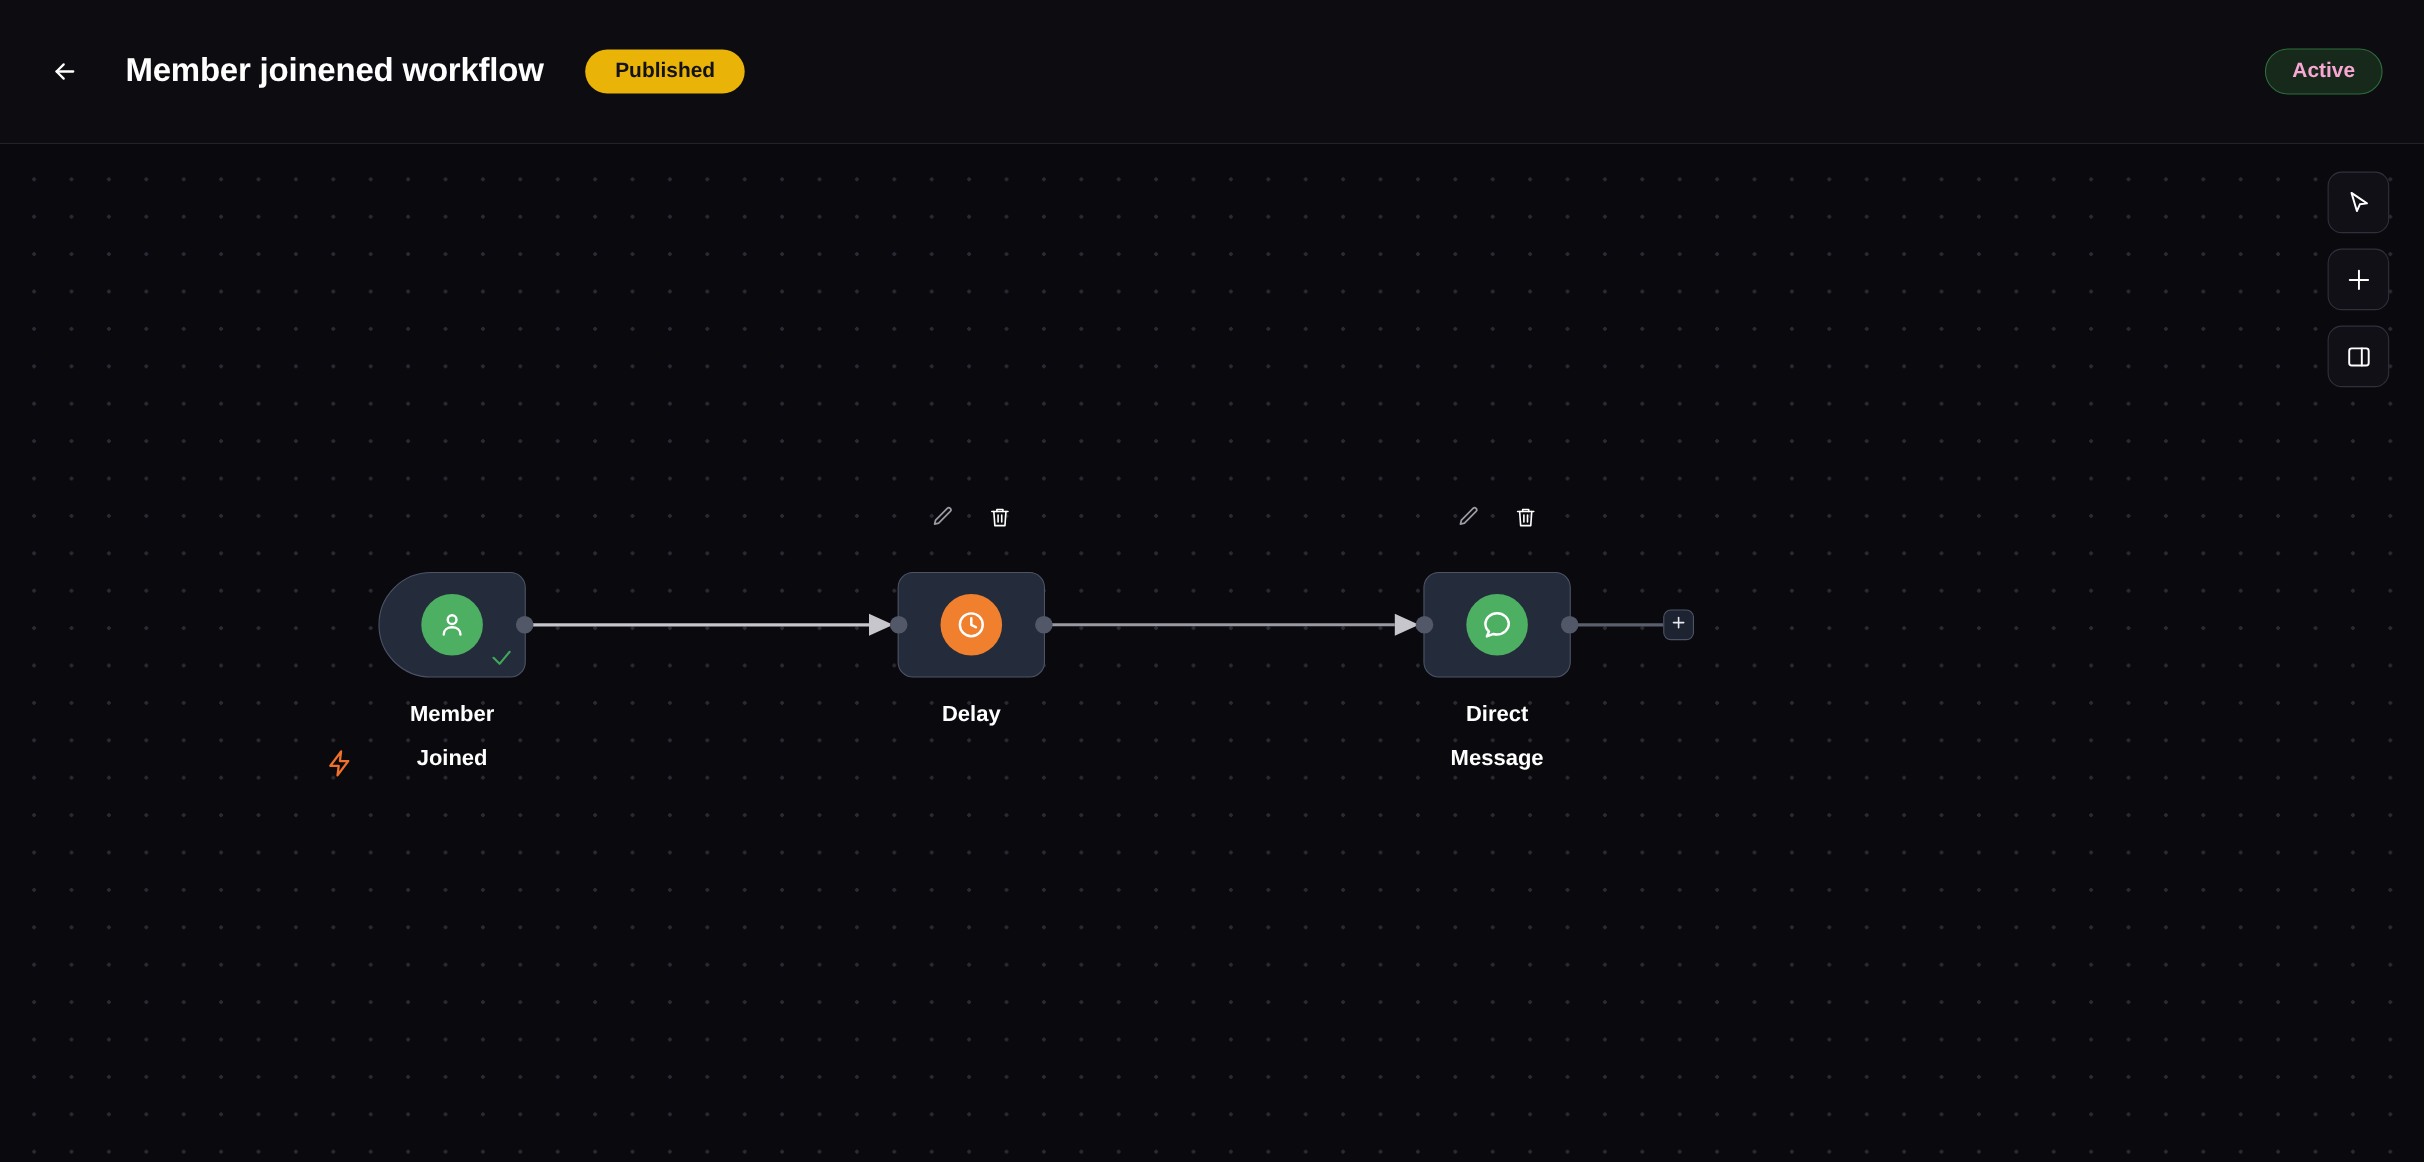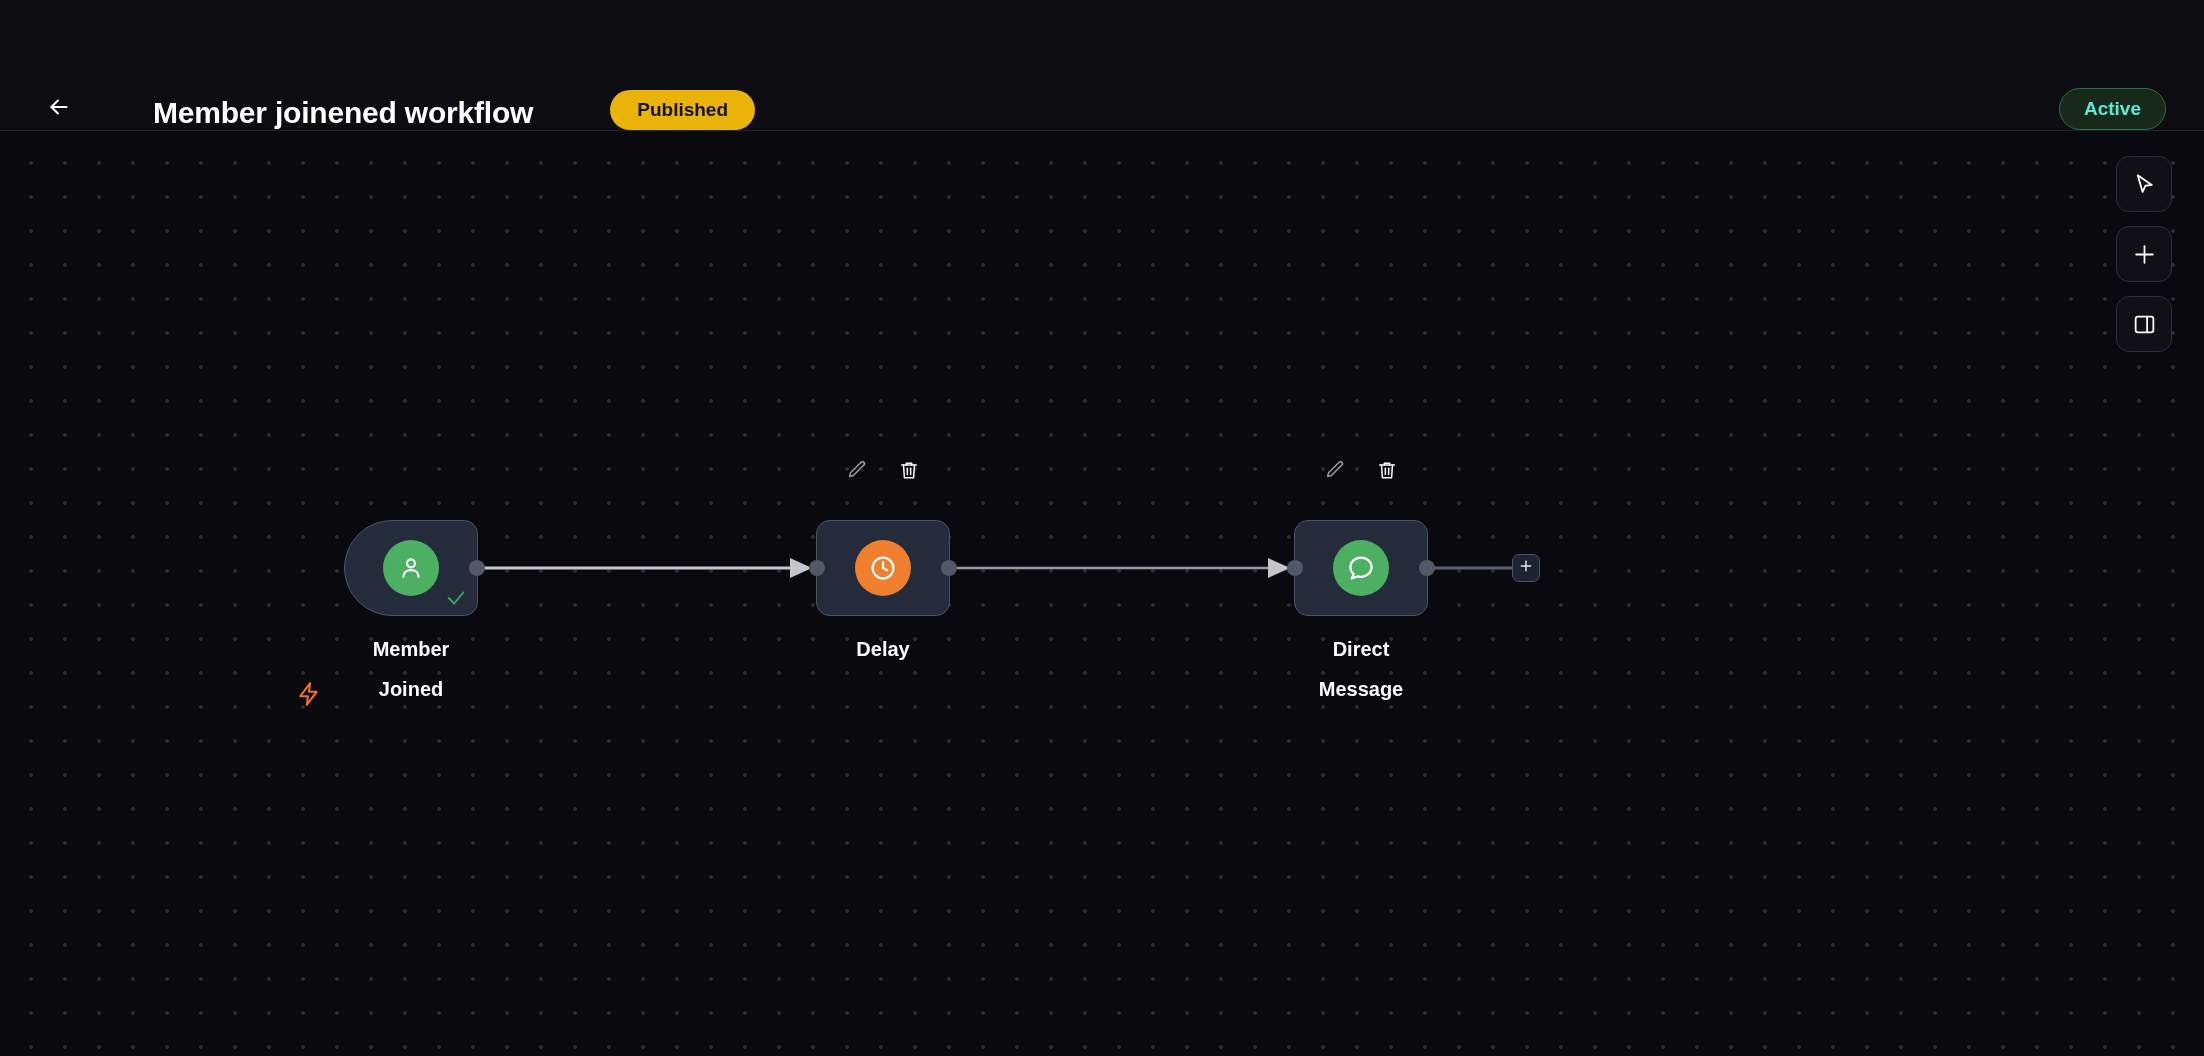--- a/index.html
+++ b/index.html
@@ -21,23 +21,22 @@
 
   
   .header {
     position: absolute;
     left: 0; top: 0;
     width: 2204px;
     height: 131px;
     background: #0c0c11;
     border-bottom: 1px solid #22222b;
     display: flex;
-    align-items: flex-end;
+    align-items: center;
     padding: 0 38px 0 36px;
-    gap: 39px;
   }
   .back-btn {
     width: 46px; height: 46px;
     display: flex; align-items: center; justify-content: center;
     cursor: pointer;
     border-radius: 8px;
     flex: 0 0 auto;
   }
   .back-btn svg { display: block; }
 
@@ -62,21 +61,21 @@
     line-height: 1;
     white-space: nowrap;
     flex: 0 0 auto;
   }
 
   .header-spacer { flex: 1 1 auto; }
 
   .badge-active {
     background: #16291b;
     border: 1px solid #2f6e3d;
-    color: #5eead4;
+    color: #f9a8d4;
     font-size: 19px;
     font-weight: bold;
     border-radius: 999px;
     padding: 10px 24px 11px;
     line-height: 1;
     white-space: nowrap;
     flex: 0 0 auto;
   }
 
   

